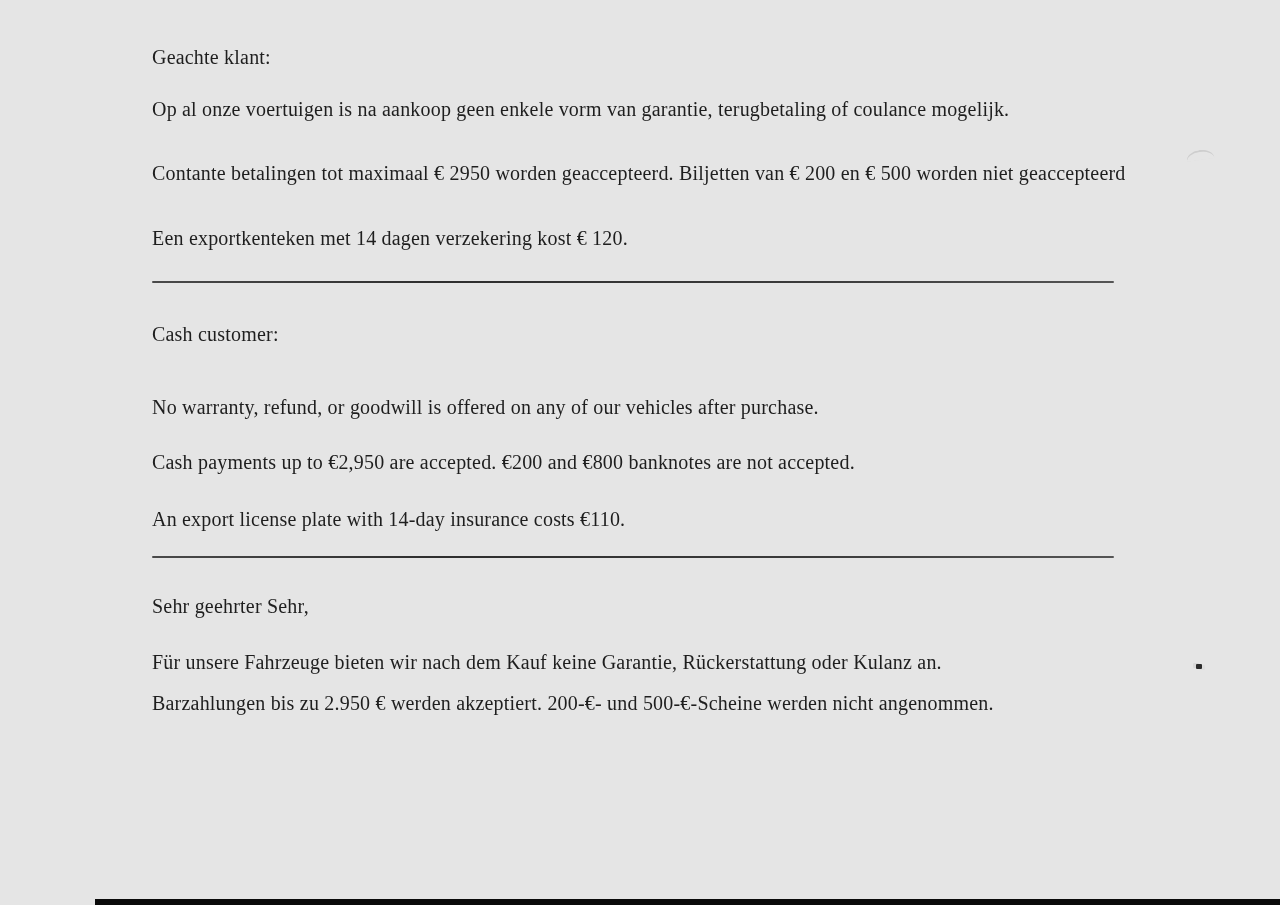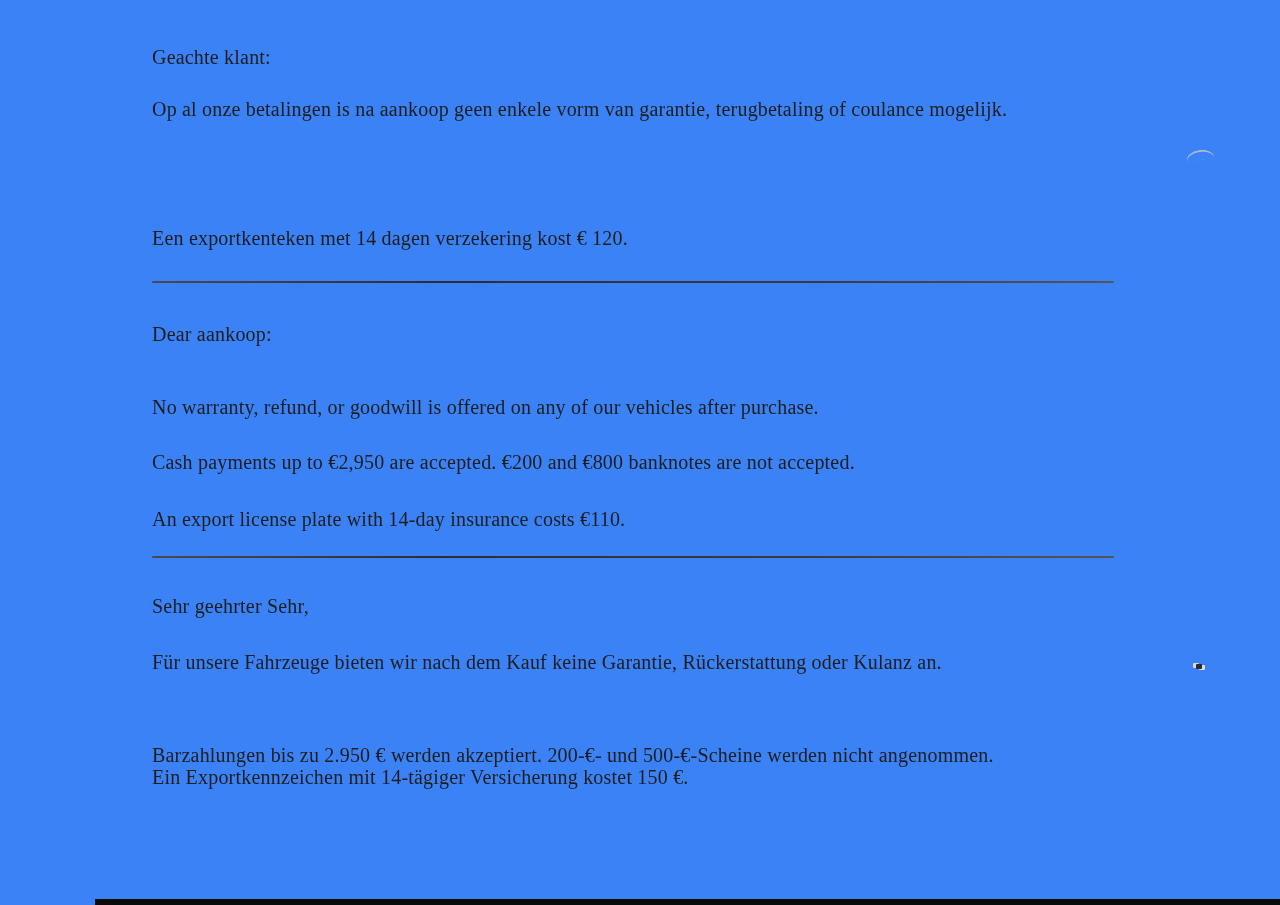--- a/index.html
+++ b/index.html
@@ -5,21 +5,21 @@
   * { margin: 0; padding: 0; box-sizing: border-box; }
   html, body {
     width: 1280px; height: 905px;
     background: #ffffff;
     overflow: hidden;
     font-family: "Liberation Serif", "DejaVu Serif", serif;
   }
   .page {
     position: relative;
     width: 1280px; height: 905px;
-    background: #3b82f6;
+    background: #e5e5e5;
   }
   .line {
     position: absolute;
     left: 152px;
     white-space: nowrap;
     font-size: 20px;
     color: #1e1e1e;
     letter-spacing: 0.2px;
   }
   .divider {
@@ -53,34 +53,34 @@
     width: 1185px; height: 6px;
     background: #0a0a0a;
   }
 </style>
 </head>
 <body>
 
 <div class="page">
 
   <p class="line" style="top:46px">Geachte klant:</p>
-  <p class="line" style="top:98px">Op al onze betalingen is na aankoop geen enkele vorm van garantie, terugbetaling of coulance mogelijk.</p>
+  <p class="line" style="top:98px">Op al onze voertuigen is na aankoop geen enkele vorm van garantie, terugbetaling of coulance mogelijk.</p>
+  <p class="line" style="top:162px">Contante betalingen tot maximaal € 2950 worden geaccepteerd. Biljetten van € 200 en € 500 worden niet geaccepteerd</p>
   <p class="line" style="top:227px">Een exportkenteken met 14 dagen verzekering kost € 120.</p>
 
   <div class="divider" style="top:281px"></div>
 
-  <p class="line" style="top:323px">Dear aankoop:</p>
+  <p class="line" style="top:323px">Cash customer:</p>
   <p class="line" style="top:396px">No warranty, refund, or goodwill is offered on any of our vehicles after purchase.</p>
   <p class="line" style="top:451px">Cash payments up to €2,950 are accepted. €200 and €800 banknotes are not accepted.</p>
   <p class="line" style="top:508px">An export license plate with 14-day insurance costs €110.</p>
 
   <div class="divider" style="top:556px"></div>
 
   <p class="line" style="top:595px">Sehr geehrter Sehr,</p>
   <p class="line" style="top:651px">Für unsere Fahrzeuge bieten wir nach dem Kauf keine Garantie, Rückerstattung oder Kulanz an.</p>
-  <p class="line" style="top:744px">Barzahlungen bis zu 2.950 € werden akzeptiert. 200-€- und 500-€-Scheine werden nicht angenommen.</p>
-  <p class="line" style="top:766px">Ein Exportkennzeichen mit 14-tägiger Versicherung kostet 150 €.</p>
+  <p class="line" style="top:692px">Barzahlungen bis zu 2.950 € werden akzeptiert. 200-€- und 500-€-Scheine werden nicht angenommen.</p>
 
   <div class="pen-mark"></div>
   <div class="speck"></div>
   <div class="edge-bar"></div>
 
 </div>
 
 </body></html>

